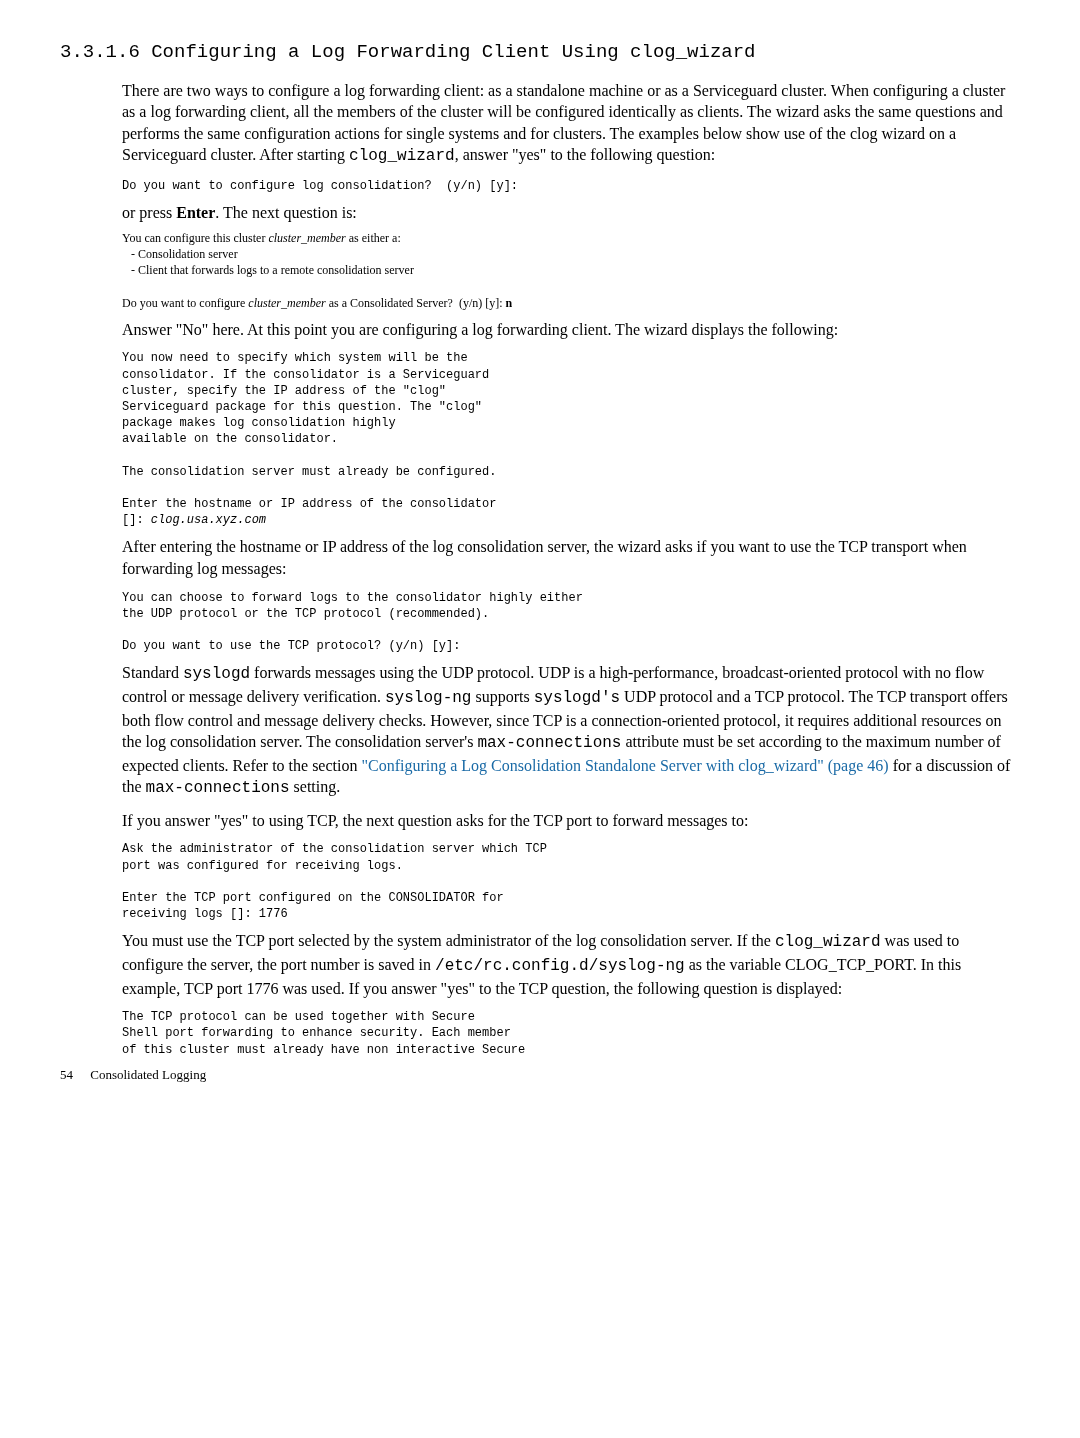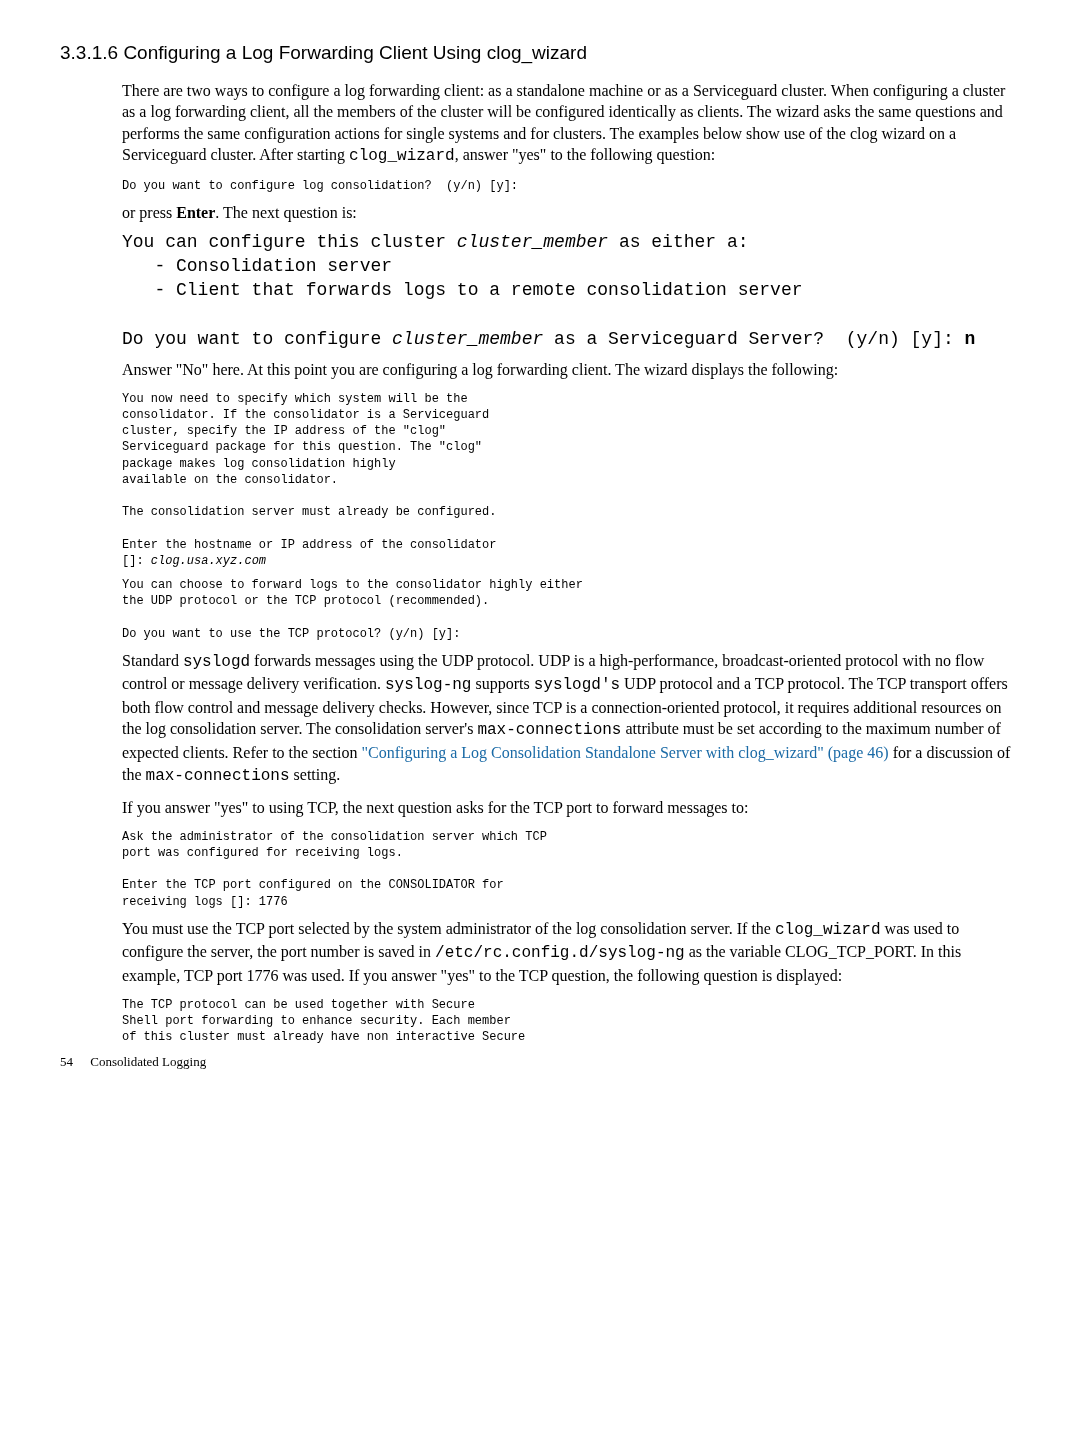--- a/index.html
+++ b/index.html
@@ -6,21 +6,21 @@
     margin: 0;
     padding: 40px 60px 30px 60px;
     font-family: "Palatino Linotype", "Book Antiqua", Palatino, Georgia, serif;
     font-size: 16px;
     line-height: 1.35;
     color: #000;
     background: #fff;
     width: 960px;
   }
   h3.section-title {
-    font-family: Liberation Sans, sans-serif;
+    font-family: Liberation Mono, monospace;
     font-weight: normal;
     font-size: 19px;
     margin: 0 0 14px 0;
     color: #000;
   }
   .indent {
     margin-left: 62px;
   }
   p {
     margin: 0 0 6px 0;
@@ -31,22 +31,23 @@
   pre, code, .mono {
     font-family: "Courier New", Courier, monospace;
   }
   pre {
     margin: 4px 0 8px 0;
     white-space: pre-wrap;
     font-size: 12px;
     line-height: 1.35;
   }
   pre.small {
-    font-size: 18px;
+    font-size: 12px;
     line-height: 1.35;
+    font-family: Liberation Serif, serif;
   }
   .mono-inline {
     font-family: "Courier New", Courier, monospace;
   }
   .italic {
     font-style: italic;
   }
   .bold {
     font-weight: bold;
     text-align: right;
@@ -78,36 +79,37 @@
   <pre>Do you want to configure log consolidation?  (y/n) [y]:</pre>
 
   <p>
     <span>or press </span><span class="bold">Enter</span><span>. The next question is:</span>
   </p>
 
   <pre class="small"><span>You can configure this cluster </span><span class="italic">cluster_member</span><span> as either a:
    - Consolidation server
    - Client that forwards logs to a remote consolidation server
 
-Do you want to configure </span><span class="italic">cluster_member</span><span> as a Serviceguard Server?  (y/n) [y]: </span><span class="bold">n</span></pre>
+Do you want to configure </span><span class="italic">cluster_member</span><span> as a Consolidated Server?  (y/n) [y]: </span><span class="bold">n</span></pre>
 
   <p class="body-para">Answer "No" here. At this point you are configuring a log forwarding client. The wizard displays the following:</p>
 
   <pre><span>You now need to specify which system will be the
 consolidator. If the consolidator is a Serviceguard
 cluster, specify the IP address of the "clog"
 Serviceguard package for this question. The "clog"
 package makes log consolidation highly
 available on the consolidator.
 
 The consolidation server must already be configured.
 
 Enter the hostname or IP address of the consolidator
 []: </span><span class="italic">clog.usa.xyz.com</span></pre>
 
+  <p class="body-para">After entering the hostname or IP address of the log consolidation server, the wizard asks if you want to use the TCP transport when forwarding log messages:</p>
 
   <pre>You can choose to forward logs to the consolidator highly either
 the UDP protocol or the TCP protocol (recommended).
 
 Do you want to use the TCP protocol? (y/n) [y]:</pre>
 
   <p class="body-para">
     <span>Standard </span><span class="mono-inline">syslogd</span><span> forwards messages using the UDP protocol. UDP is a high-performance, broadcast-oriented protocol with no flow control or message delivery verification. </span><span class="mono-inline">syslog-ng</span><span> supports </span><span class="mono-inline">syslogd's</span><span> UDP protocol and a  TCP protocol. The TCP transport offers both flow control and message delivery checks. However, since TCP is a connection-oriented protocol, it requires additional resources on the log consolidation server. The consolidation server's </span><span class="mono-inline">max-connections</span><span> attribute must be set according to the maximum number of expected clients. Refer to the section </span><span class="link">"Configuring a Log Consolidation Standalone Server with clog_wizard" (page 46)</span><span> for a discussion of the </span><span class="mono-inline">max-connections</span><span> setting.</span>
   </p>
 

